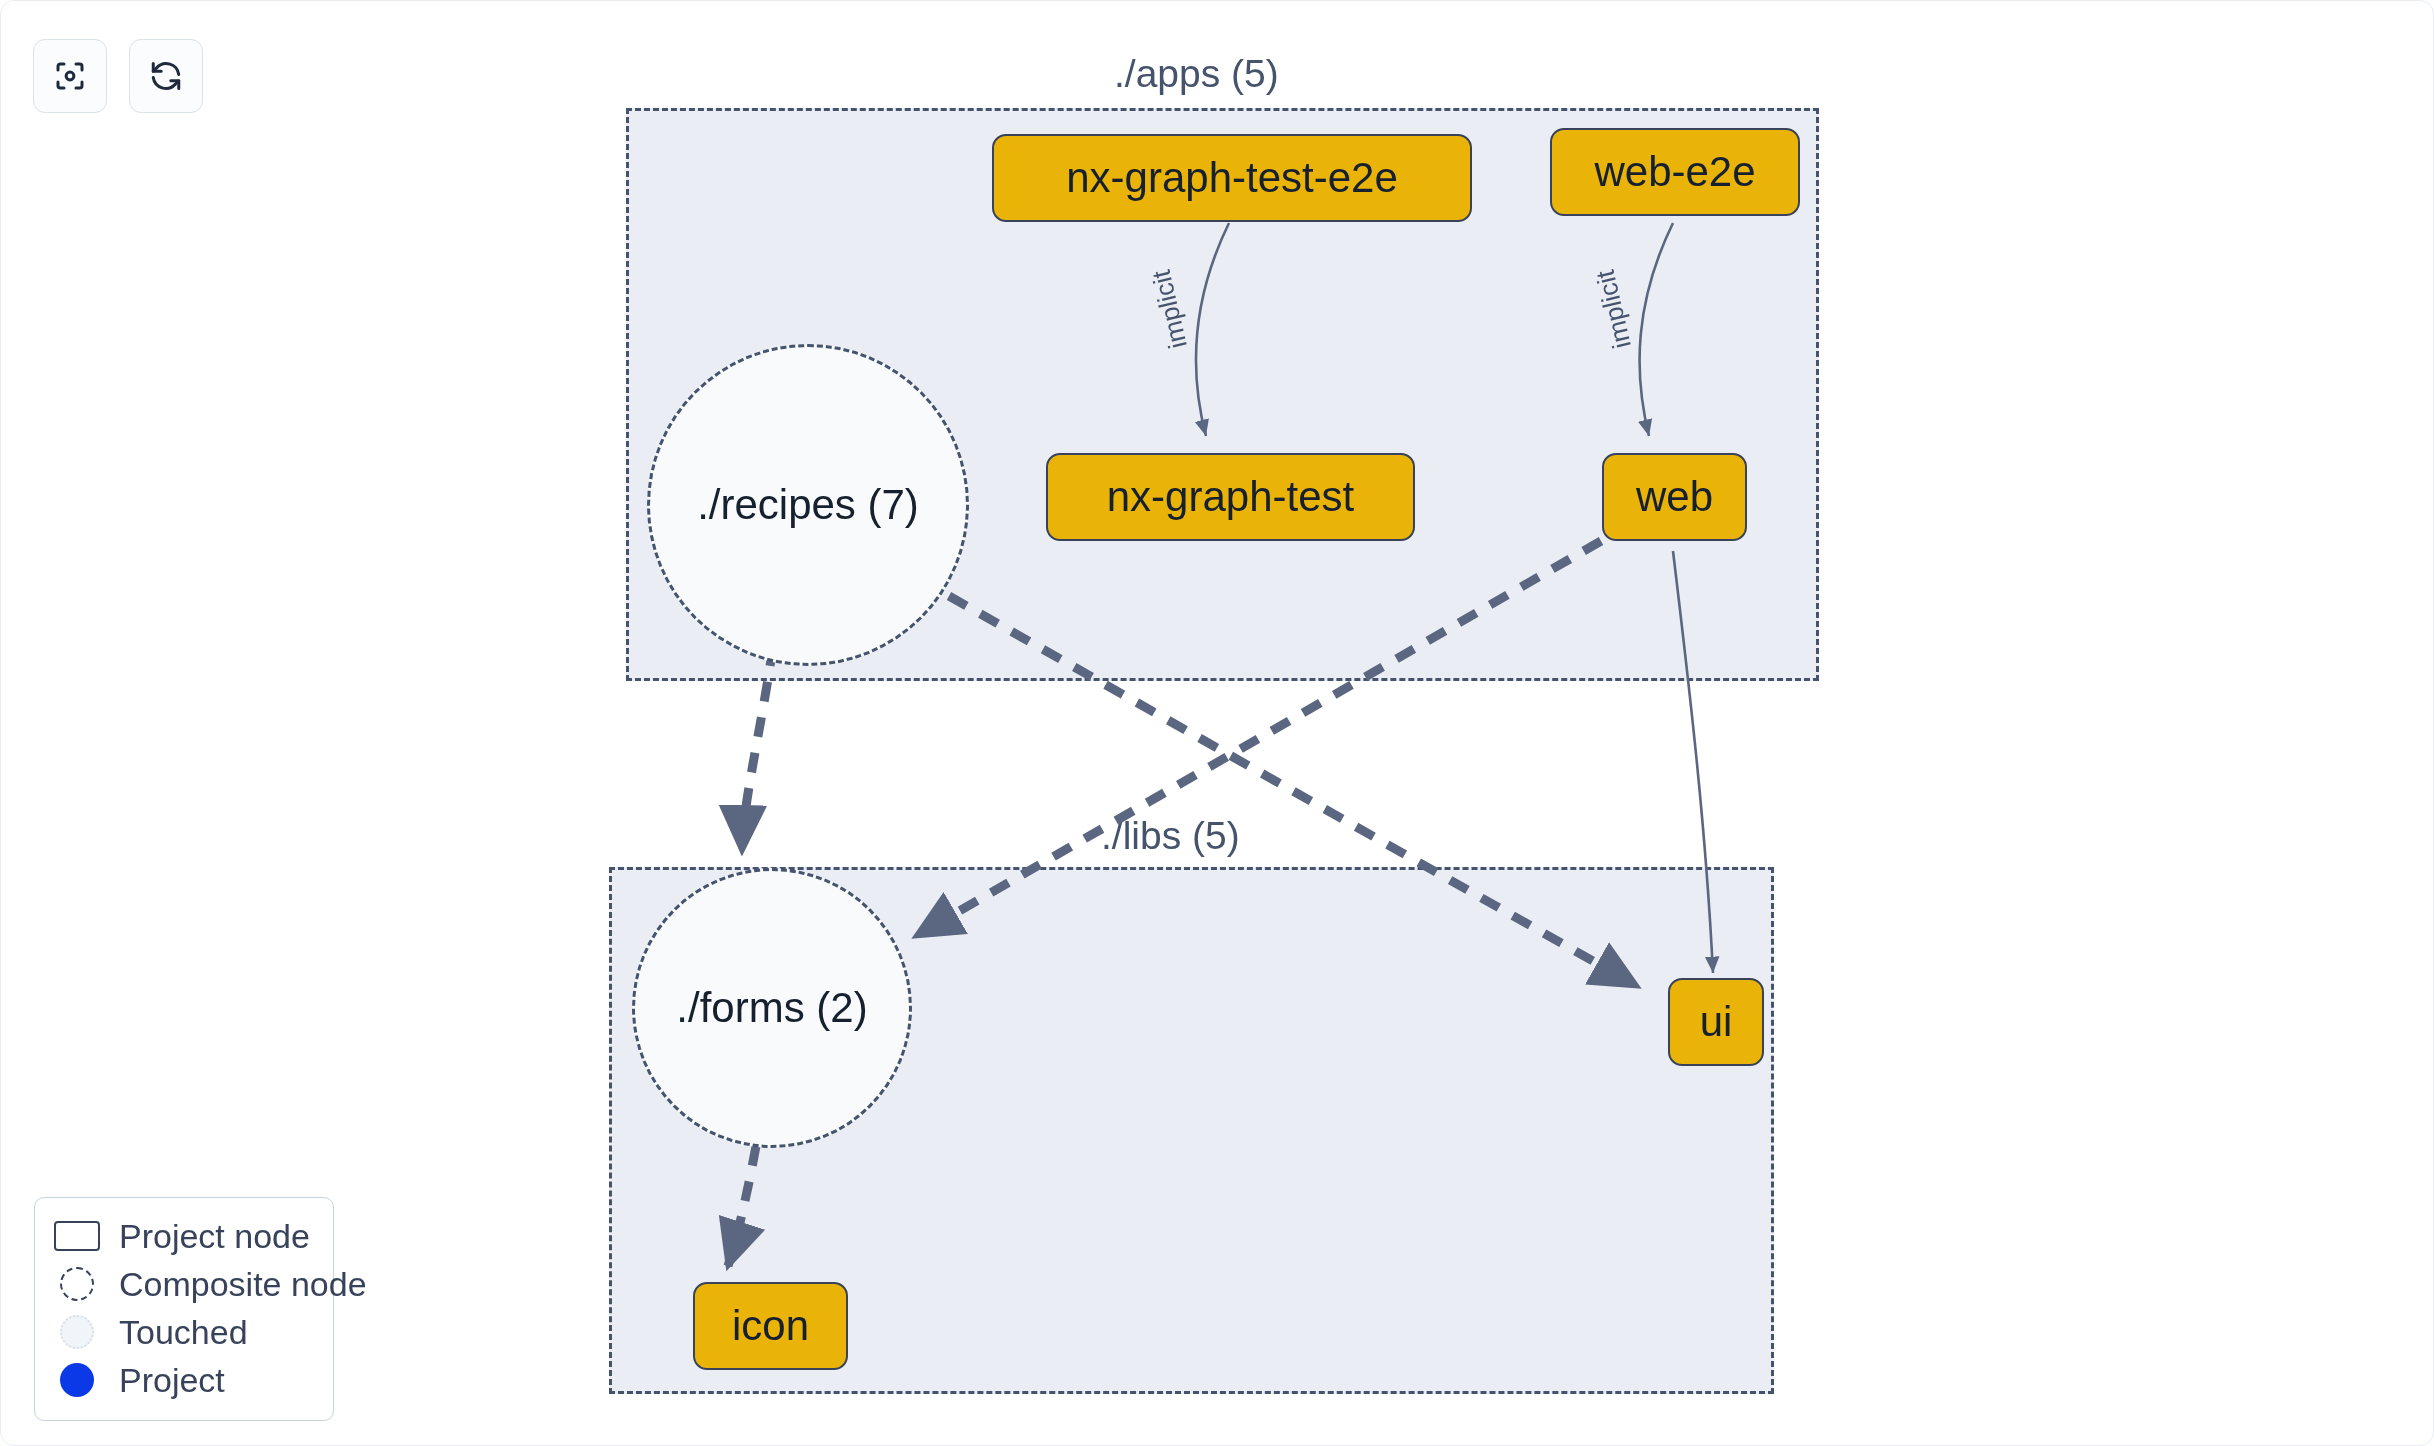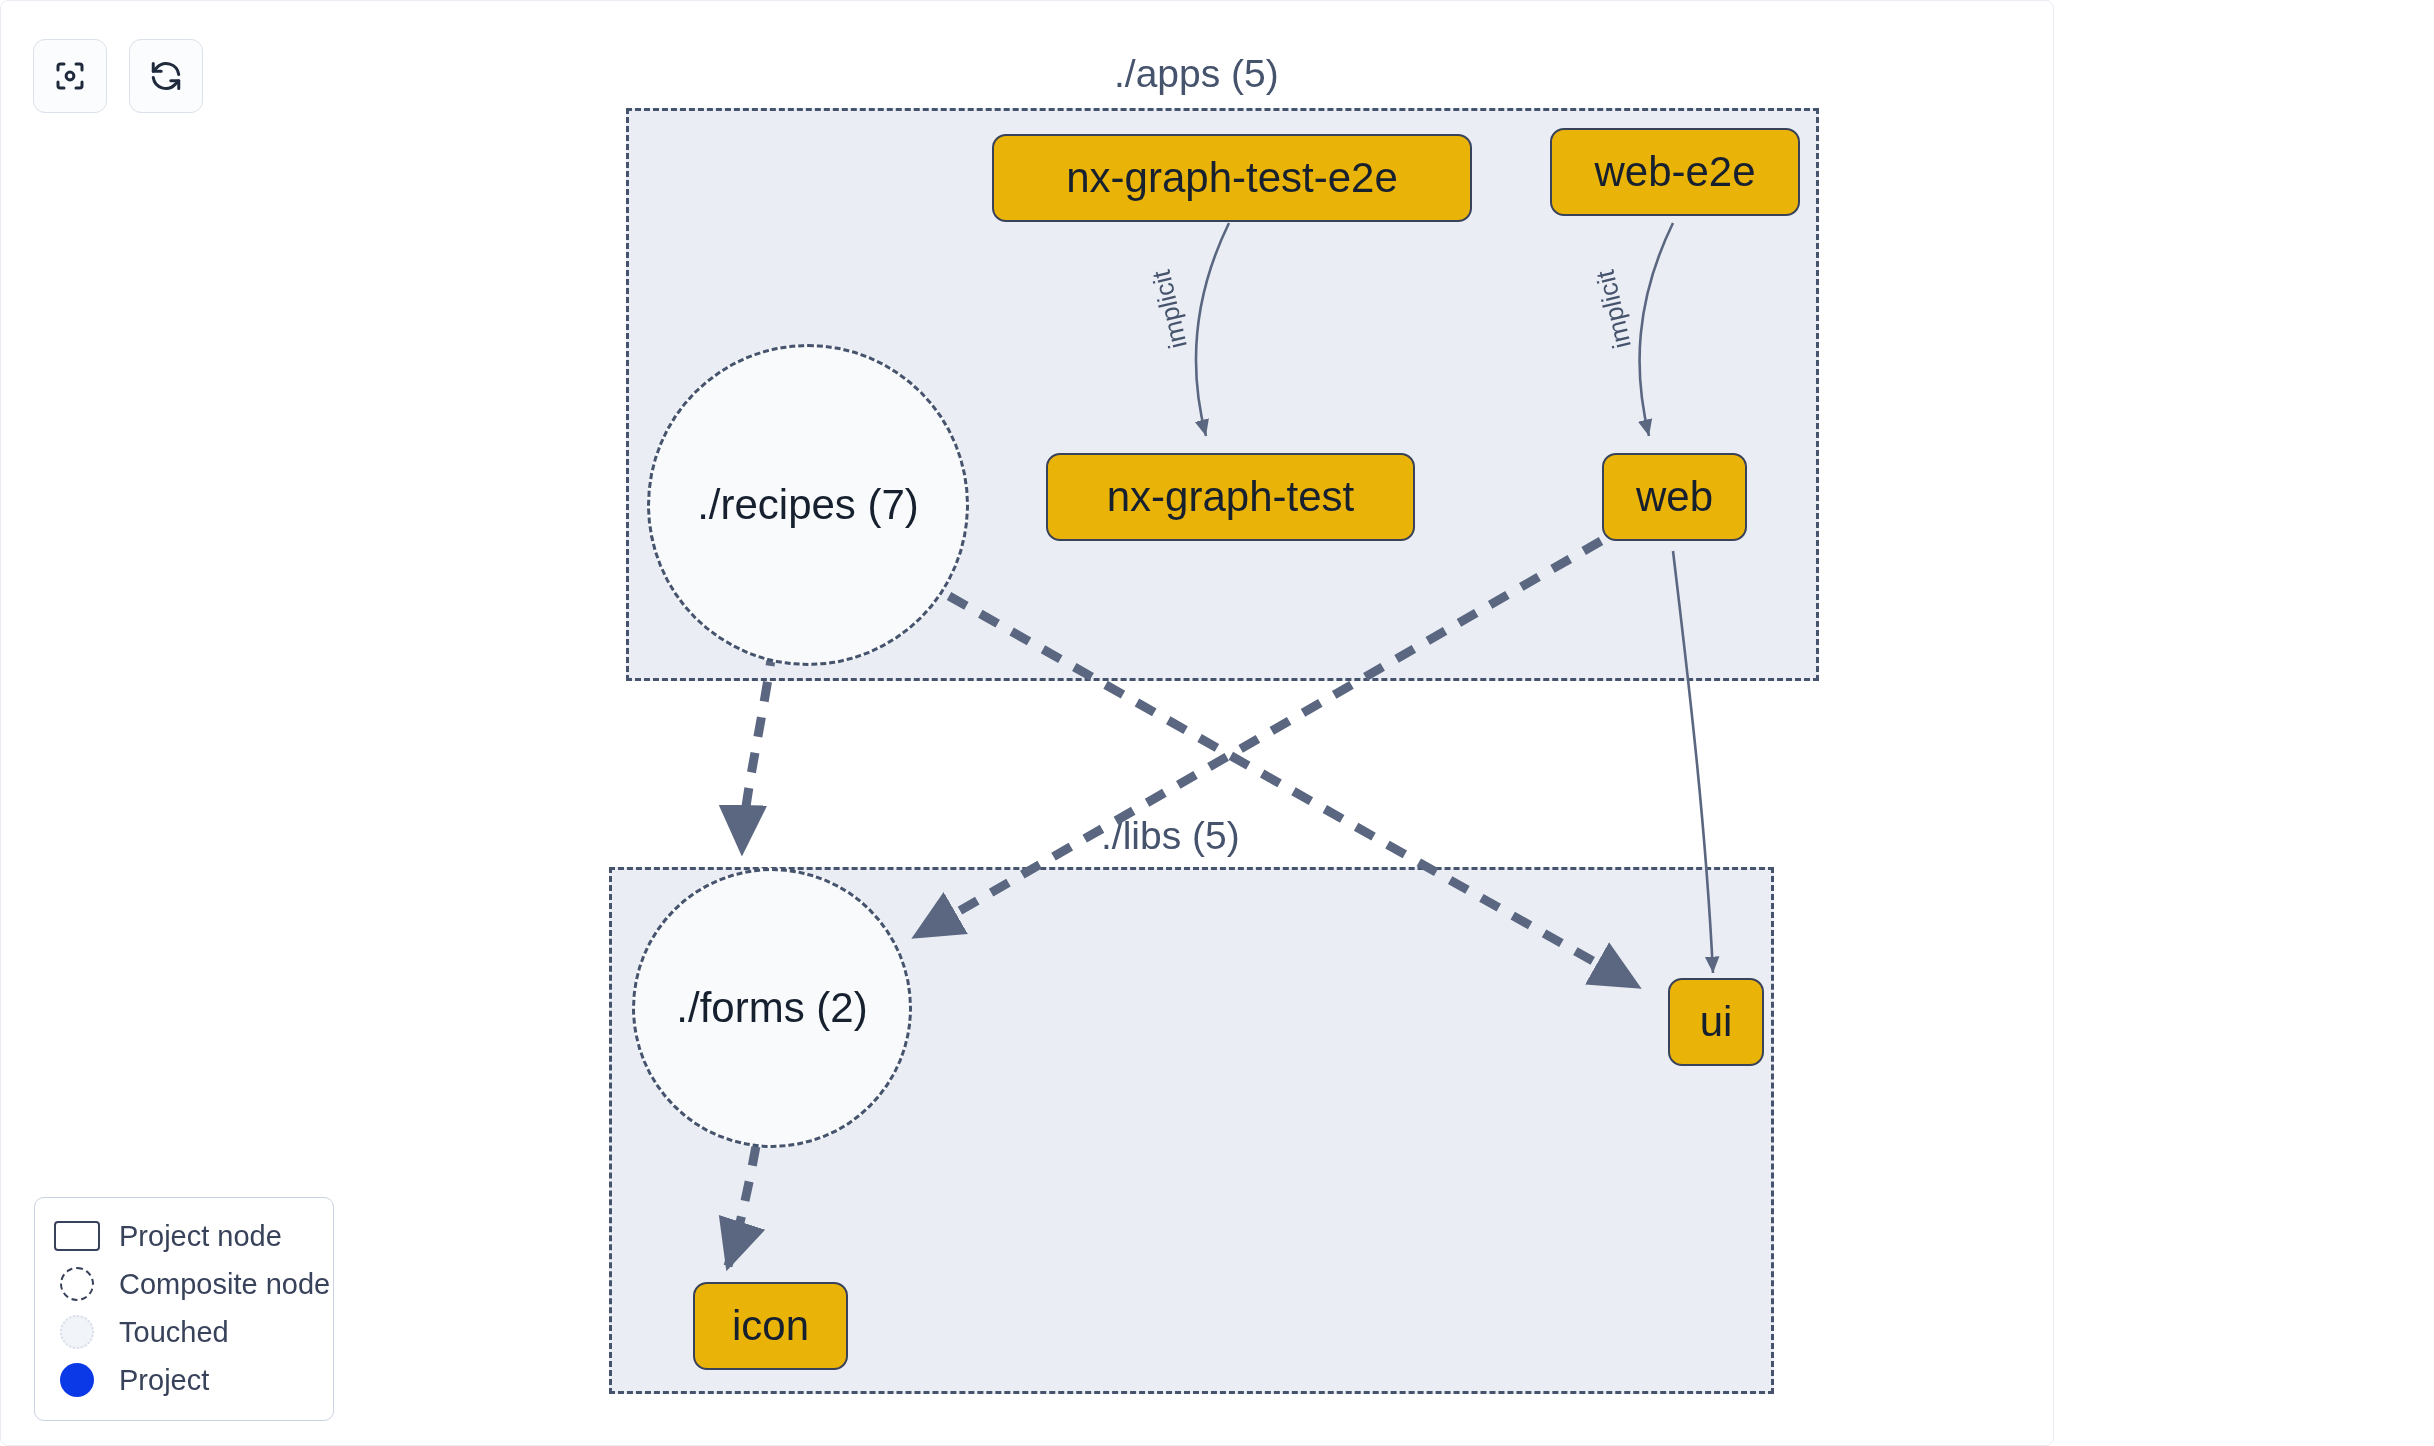--- a/index.html
+++ b/index.html
@@ -4,24 +4,24 @@
 <style>
   html,body{margin:0;padding:0;background:#ffffff;}
   body{
     width:2434px;height:1446px;
     font-family:"Liberation Sans", sans-serif;
     overflow:hidden;
     position:relative;
     color:#38425a;
   }
   #app-frame{
-    position:absolute;left:0;top:0;width:2054px;height:1446px;
+    position:absolute;left:0;top:0;width:2434px;height:1446px;
     background:#ffffff;
     border:1px solid #e9edf3;
-    border-radius:8px;
+    border-radius:14px;
     box-sizing:border-box;
     overflow:hidden;
     padding-left:34px;
   }
   
   #toolbar{
     position:absolute;left:32px;top:38px;
     display:flex;gap:22px;z-index:40;
   }
   .tool-btn{
@@ -89,21 +89,21 @@
     background:#ffffff;
     border:1.5px solid #c9d2e0;
     border-radius:10px;
     padding:14px 18px 16px 18px;
     box-sizing:border-box;
     z-index:50;
   }
   .legend-row{
     display:flex;align-items:center;gap:18px;height:48px;
   }
-  .legend-label{font-size:29px;color:#38425a;white-space:nowrap;}
+  .legend-label{font-size:34px;color:#38425a;white-space:nowrap;}
   .swatch{width:48px;display:flex;align-items:center;justify-content:center;flex:0 0 48px;}
   .sw-rect{width:46px;height:30px;border:2.5px solid #38425a;border-radius:4px;background:#ffffff;box-sizing:border-box;}
   .sw-dashcircle{width:34px;height:34px;border:2.5px dashed #38425a;border-radius:50%;box-sizing:border-box;}
   .sw-affected{width:34px;height:34px;border:2.5px dotted #d9dfe8;border-radius:50%;background:#f1f4f8;box-sizing:border-box;}
   .sw-touched{width:34px;height:34px;border-radius:50%;background:#0b39e8;}
 </style>
 </head>
 <body>
 
 <div id="app-frame">

